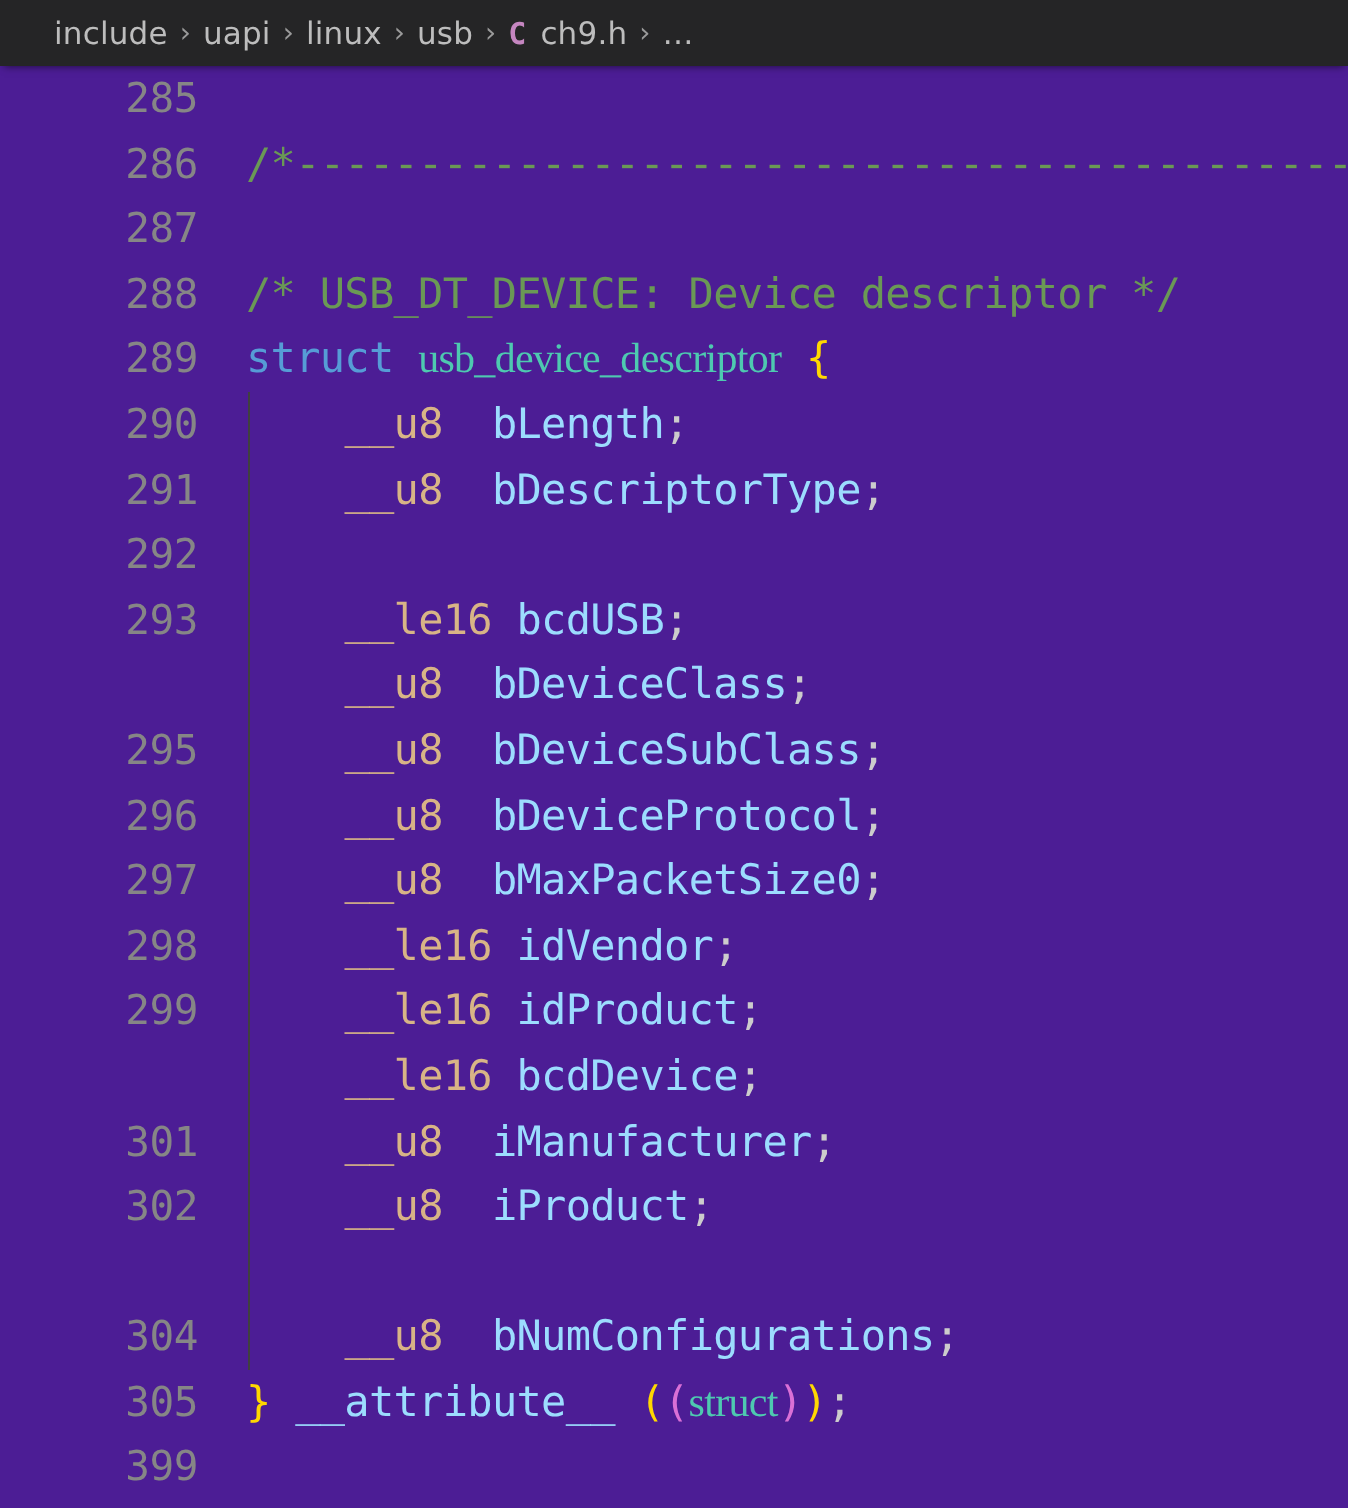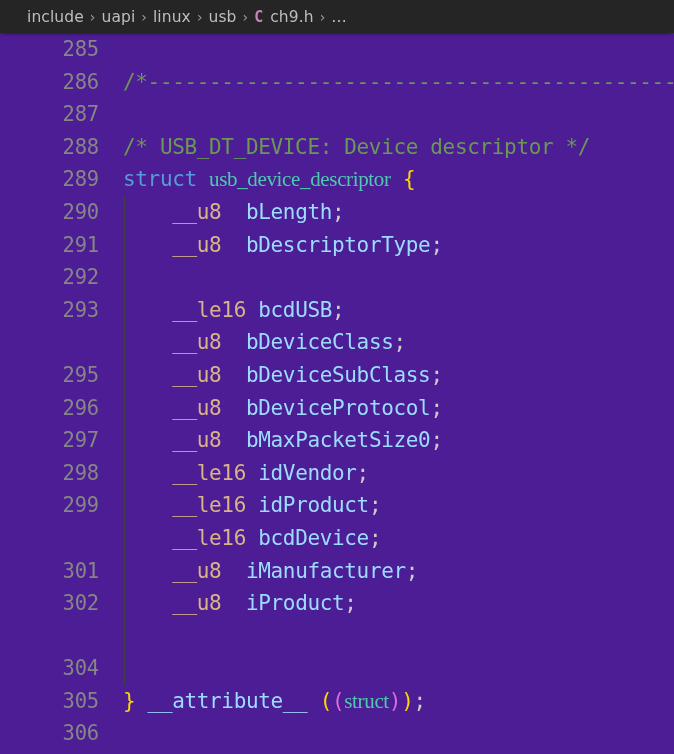--- a/index.html
+++ b/index.html
@@ -140,16 +140,16 @@
     <div class="code-line"><span class="guide"></span><span class="code"><span class="t-punct">    </span><span class="t-macro">__u8</span><span class="t-punct">  </span><span class="t-var">bDeviceClass</span><span class="t-punct">;</span></span></div>
     <div class="code-line"><span class="ln">295</span><span class="guide"></span><span class="code"><span class="t-punct">    </span><span class="t-macro">__u8</span><span class="t-punct">  </span><span class="t-var">bDeviceSubClass</span><span class="t-punct">;</span></span></div>
     <div class="code-line"><span class="ln">296</span><span class="guide"></span><span class="code"><span class="t-punct">    </span><span class="t-macro">__u8</span><span class="t-punct">  </span><span class="t-var">bDeviceProtocol</span><span class="t-punct">;</span></span></div>
     <div class="code-line"><span class="ln">297</span><span class="guide"></span><span class="code"><span class="t-punct">    </span><span class="t-macro">__u8</span><span class="t-punct">  </span><span class="t-var">bMaxPacketSize0</span><span class="t-punct">;</span></span></div>
     <div class="code-line"><span class="ln">298</span><span class="guide"></span><span class="code"><span class="t-punct">    </span><span class="t-macro">__le16</span><span class="t-punct"> </span><span class="t-var">idVendor</span><span class="t-punct">;</span></span></div>
     <div class="code-line"><span class="ln">299</span><span class="guide"></span><span class="code"><span class="t-punct">    </span><span class="t-macro">__le16</span><span class="t-punct"> </span><span class="t-var">idProduct</span><span class="t-punct">;</span></span></div>
     <div class="code-line"><span class="guide"></span><span class="code"><span class="t-punct">    </span><span class="t-macro">__le16</span><span class="t-punct"> </span><span class="t-var">bcdDevice</span><span class="t-punct">;</span></span></div>
     <div class="code-line"><span class="ln">301</span><span class="guide"></span><span class="code"><span class="t-punct">    </span><span class="t-macro">__u8</span><span class="t-punct">  </span><span class="t-var">iManufacturer</span><span class="t-punct">;</span></span></div>
     <div class="code-line"><span class="ln">302</span><span class="guide"></span><span class="code"><span class="t-punct">    </span><span class="t-macro">__u8</span><span class="t-punct">  </span><span class="t-var">iProduct</span><span class="t-punct">;</span></span></div>
     <div class="code-line"><span class="guide"></span></div>
-    <div class="code-line"><span class="ln">304</span><span class="guide"></span></div>
+    <div class="code-line"><span class="ln">304</span><span class="guide"></span><span class="code"><span class="t-punct">    </span><span class="t-macro">__u8</span><span class="t-punct">  </span><span class="t-var">bNumConfigurations</span><span class="t-punct">;</span></span></div>
     <div class="code-line"><span class="ln">305</span><span class="code"><span class="t-br1">}</span><span class="t-punct"> </span><span class="t-var">__attribute__</span><span class="t-punct"> </span><span class="t-br1">(</span><span class="t-br2">(</span><span class="t-typename">struct</span><span class="t-br2">)</span><span class="t-br1">)</span><span class="t-punct">;</span></span></div>
-    <div class="code-line"><span class="ln">306</span><span class="code"></span></div>
+    <div class="code-line"><span class="ln">399</span><span class="code"></span></div>
   </div>
 
 </body></html>

